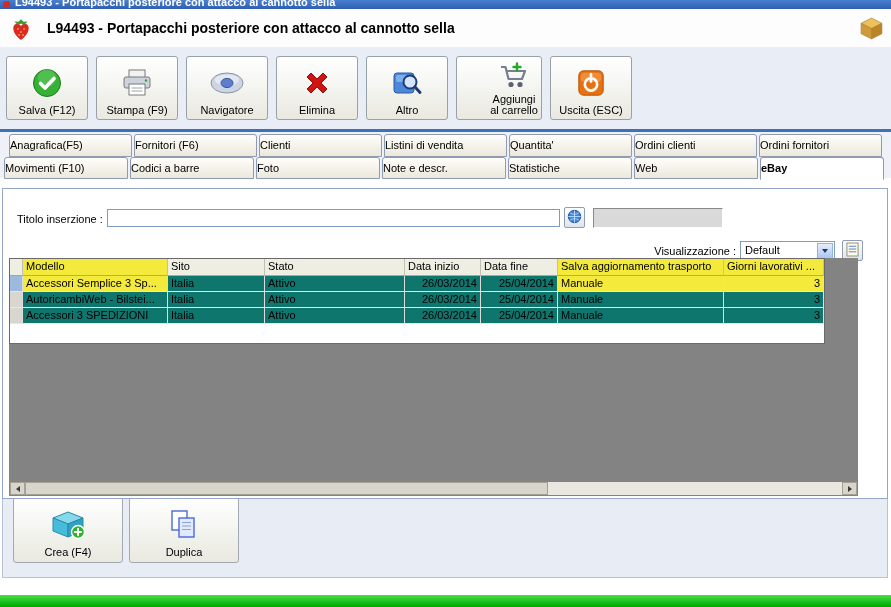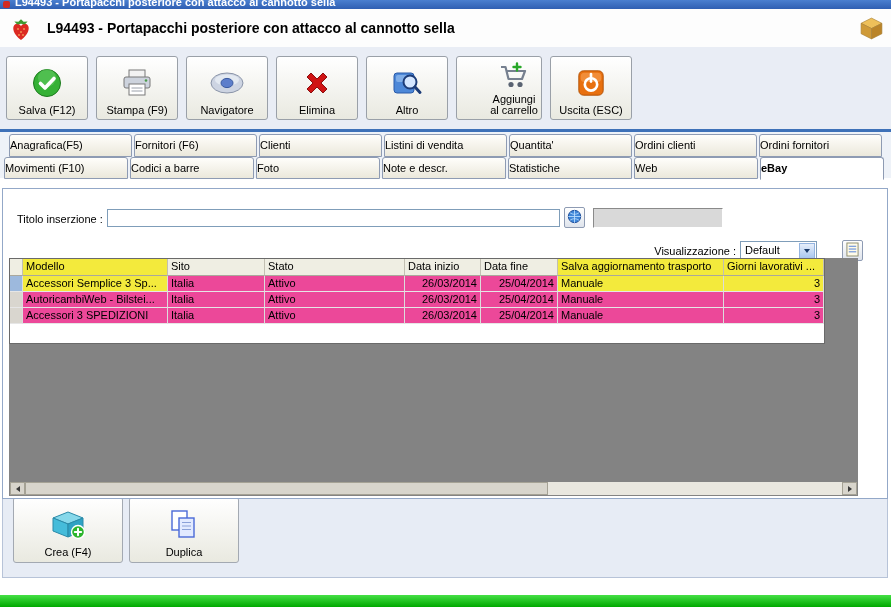--- a/index.html
+++ b/index.html
@@ -84,21 +84,21 @@
     position:absolute; left:0; top:0; width:816px;
     border:1px solid #6a6a6a; background:#fff;
     display:grid;
     grid-template-columns:13px 145px 97px 140px 76px 77px 166px 100px;
   }
   .g-h {
     background:#efeee3; border-right:1px solid #c2bfb2; border-bottom:1px solid #aaa89c;
     font-size:11px; padding:1px 3px 2px; height:17px; overflow:hidden; white-space:nowrap;
   }
   .g-c {
-    background:#ec4899; border-right:1px solid #dcdcdc; border-bottom:1px solid #e6e6e6;
+    background:#0f766e; border-right:1px solid #dcdcdc; border-bottom:1px solid #e6e6e6;
     font-size:11px; padding:1px 3px 2px; height:16px; overflow:hidden; white-space:nowrap;
   }
   .num { text-align:right; }
   .hl { background:#f3ea3c !important; }
   .gut { padding:0; }
   .gut.sel { background:#9db9dd; }
   .gut.norm { background:#d9d6cf; }
   .g-fill { grid-column:1 / -1; height:19px; background:#fff; }
 
   
@@ -261,21 +261,21 @@
     <span>
       <svg width="15" height="15" viewBox="0 0 16 16">
         <circle cx="8" cy="8" r="6.6" fill="#3f86d8" stroke="#1a4a98"></circle>
         <path d="M1.4 8 h13.2 M8 1.4 v13.2 M3.3 4 c3 2.2 6.4 2.2 9.4 0 M3.3 12 c3 -2.2 6.4 -2.2 9.4 0" stroke="#bfe0ff" stroke-width="0.9" fill="none"></path>
       </svg>
     </span>
   </div>
   <div class="disfield" style="left:590px; top:19px; width:130px; height:20px;"></div>
 
   <span class="lab" style="left:633px; top:56px; width:100px; text-align:right;">Visualizzazione :</span>
-  <div class="combo" style="left:737px; top:52px; width:77px; height:20px;">
+  <div class="combo" style="left:737px; top:52px; width:95px; height:20px;">
     <span class="val">Default</span>
     <span class="arrow"></span>
   </div>
   <div class="smbtn" style="left:839px; top:51px;">
     <span>
       <svg width="13" height="15" viewBox="0 0 14 16">
         <rect x="1" y="1" width="12" height="14" fill="#fffbe8" stroke="#8a8a6a"></rect>
         <line x1="3" y1="4.5" x2="11" y2="4.5" stroke="#4a7ad8"></line>
         <line x1="3" y1="7.5" x2="11" y2="7.5" stroke="#4a7ad8"></line>
         <line x1="3" y1="10.5" x2="11" y2="10.5" stroke="#4a7ad8"></line>

